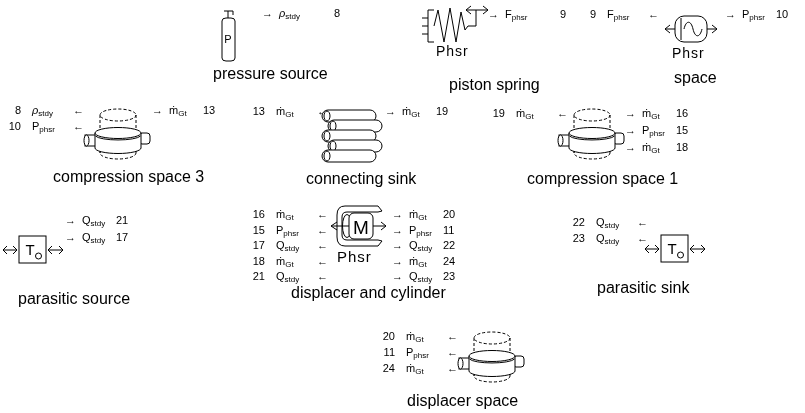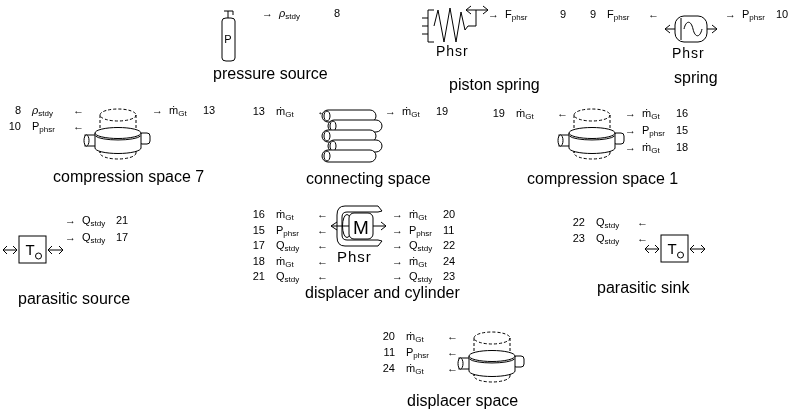--- a/index.html
+++ b/index.html
@@ -75,21 +75,21 @@
     <path d="M22,15 C24,6 29,6 31,15 C33,24 38,24 40,15"></path>
     <line x1="45" y1="15" x2="55" y2="15"></line>
       <path d="M50,11 L55,15 L50,19"></path>
   </svg>
   <div class="phsr" style="left:672px;top:45px">Phsr</div>
   <div class="port pr" style="left:725px;top:8px">
     <span class="parrow">→</span>
     <span class="plabel"><span>P</span><sub>phsr</sub></span>
     <span class="pnum">10</span>
   </div>
-  <div class="cap" style="left:674px;top:69px">spring</div>
+  <div class="cap" style="left:674px;top:69px">space</div>
 
   <div class="port pl" style="left:1px;top:104px">
     <span class="pnum">8</span>
     <span class="plabel"><span class="it">ρ</span><sub>stdy</sub></span>
     <span class="parrow">←</span>
   </div>
   <div class="port pl" style="left:1px;top:120px">
     <span class="pnum">10</span>
     <span class="plabel"><span>P</span><sub>phsr</sub></span>
     <span class="parrow">←</span>
@@ -104,21 +104,21 @@
     <rect class="wf" x="55" y="28" width="11" height="11" rx="3"></rect>
     <path class="wf" d="M11,28 V43 A23,5.5 0 0 0 57,43 V28"></path>
     <ellipse class="wf" cx="34" cy="28" rx="23" ry="5.5"></ellipse>
     <path d="M11.5,31 A23,5 0 0 0 56.5,31"></path>
   </svg>
   <div class="port pr" style="left:152px;top:104px">
     <span class="parrow">→</span>
     <span class="plabel"><span>ṁ</span><sub>Gt</sub></span>
     <span class="pnum">13</span>
   </div>
-  <div class="cap" style="left:53px;top:168px">compression space 7</div>
+  <div class="cap" style="left:53px;top:168px">compression space 3</div>
 
   <div class="port pl" style="left:245px;top:105px">
     <span class="pnum">13</span>
     <span class="plabel"><span>ṁ</span><sub>Gt</sub></span>
     <span class="parrow">←</span>
   </div>
   <svg class="icon" style="left:320px;top:109px" width="66" height="56" viewBox="0 0 66 56">
     <g>
         <rect class="wf" x="2" y="1" width="54" height="12" rx="6"></rect>
         <ellipse class="wf" cx="7" cy="7" rx="3" ry="5"></ellipse>
@@ -138,21 +138,21 @@
     <g>
         <rect class="wf" x="2" y="41" width="54" height="12" rx="6"></rect>
         <ellipse class="wf" cx="7" cy="47" rx="3" ry="5"></ellipse>
       </g>
   </svg>
   <div class="port pr" style="left:385px;top:105px">
     <span class="parrow">→</span>
     <span class="plabel"><span>ṁ</span><sub>Gt</sub></span>
     <span class="pnum">19</span>
   </div>
-  <div class="cap" style="left:306px;top:170px">connecting space</div>
+  <div class="cap" style="left:306px;top:170px">connecting sink</div>
 
   <div class="port pl" style="left:485px;top:107px">
     <span class="pnum">19</span>
     <span class="plabel"><span>ṁ</span><sub>Gt</sub></span>
     <span class="parrow">←</span>
   </div>
   <svg class="icon" style="left:558px;top:105px" width="68" height="58" viewBox="0 0 68 58">
     <ellipse class="ds" cx="34" cy="10" rx="18" ry="6"></ellipse>
     <line class="ds" x1="16" y1="10" x2="16" y2="48"></line>
       <line class="ds" x1="52" y1="10" x2="52" y2="48"></line>
@@ -263,21 +263,21 @@
   <div class="port pr" style="left:392px;top:255px">
     <span class="parrow">→</span>
     <span class="plabel"><span>ṁ</span><sub>Gt</sub></span>
     <span class="pnum">24</span>
   </div>
   <div class="port pr" style="left:392px;top:270px">
     <span class="parrow">→</span>
     <span class="plabel"><span>Q</span><sub>stdy</sub></span>
     <span class="pnum">23</span>
   </div>
-  <div class="cap" style="left:305px;top:284px">displacer and cylinder</div>
+  <div class="cap" style="left:291px;top:284px">displacer and cylinder</div>
 
   <div class="port pl" style="left:565px;top:216px">
     <span class="pnum">22</span>
     <span class="plabel"><span>Q</span><sub>stdy</sub></span>
     <span class="parrow">←</span>
   </div>
   <div class="port pl" style="left:565px;top:232px">
     <span class="pnum">23</span>
     <span class="plabel"><span>Q</span><sub>stdy</sub></span>
     <span class="parrow">←</span>

